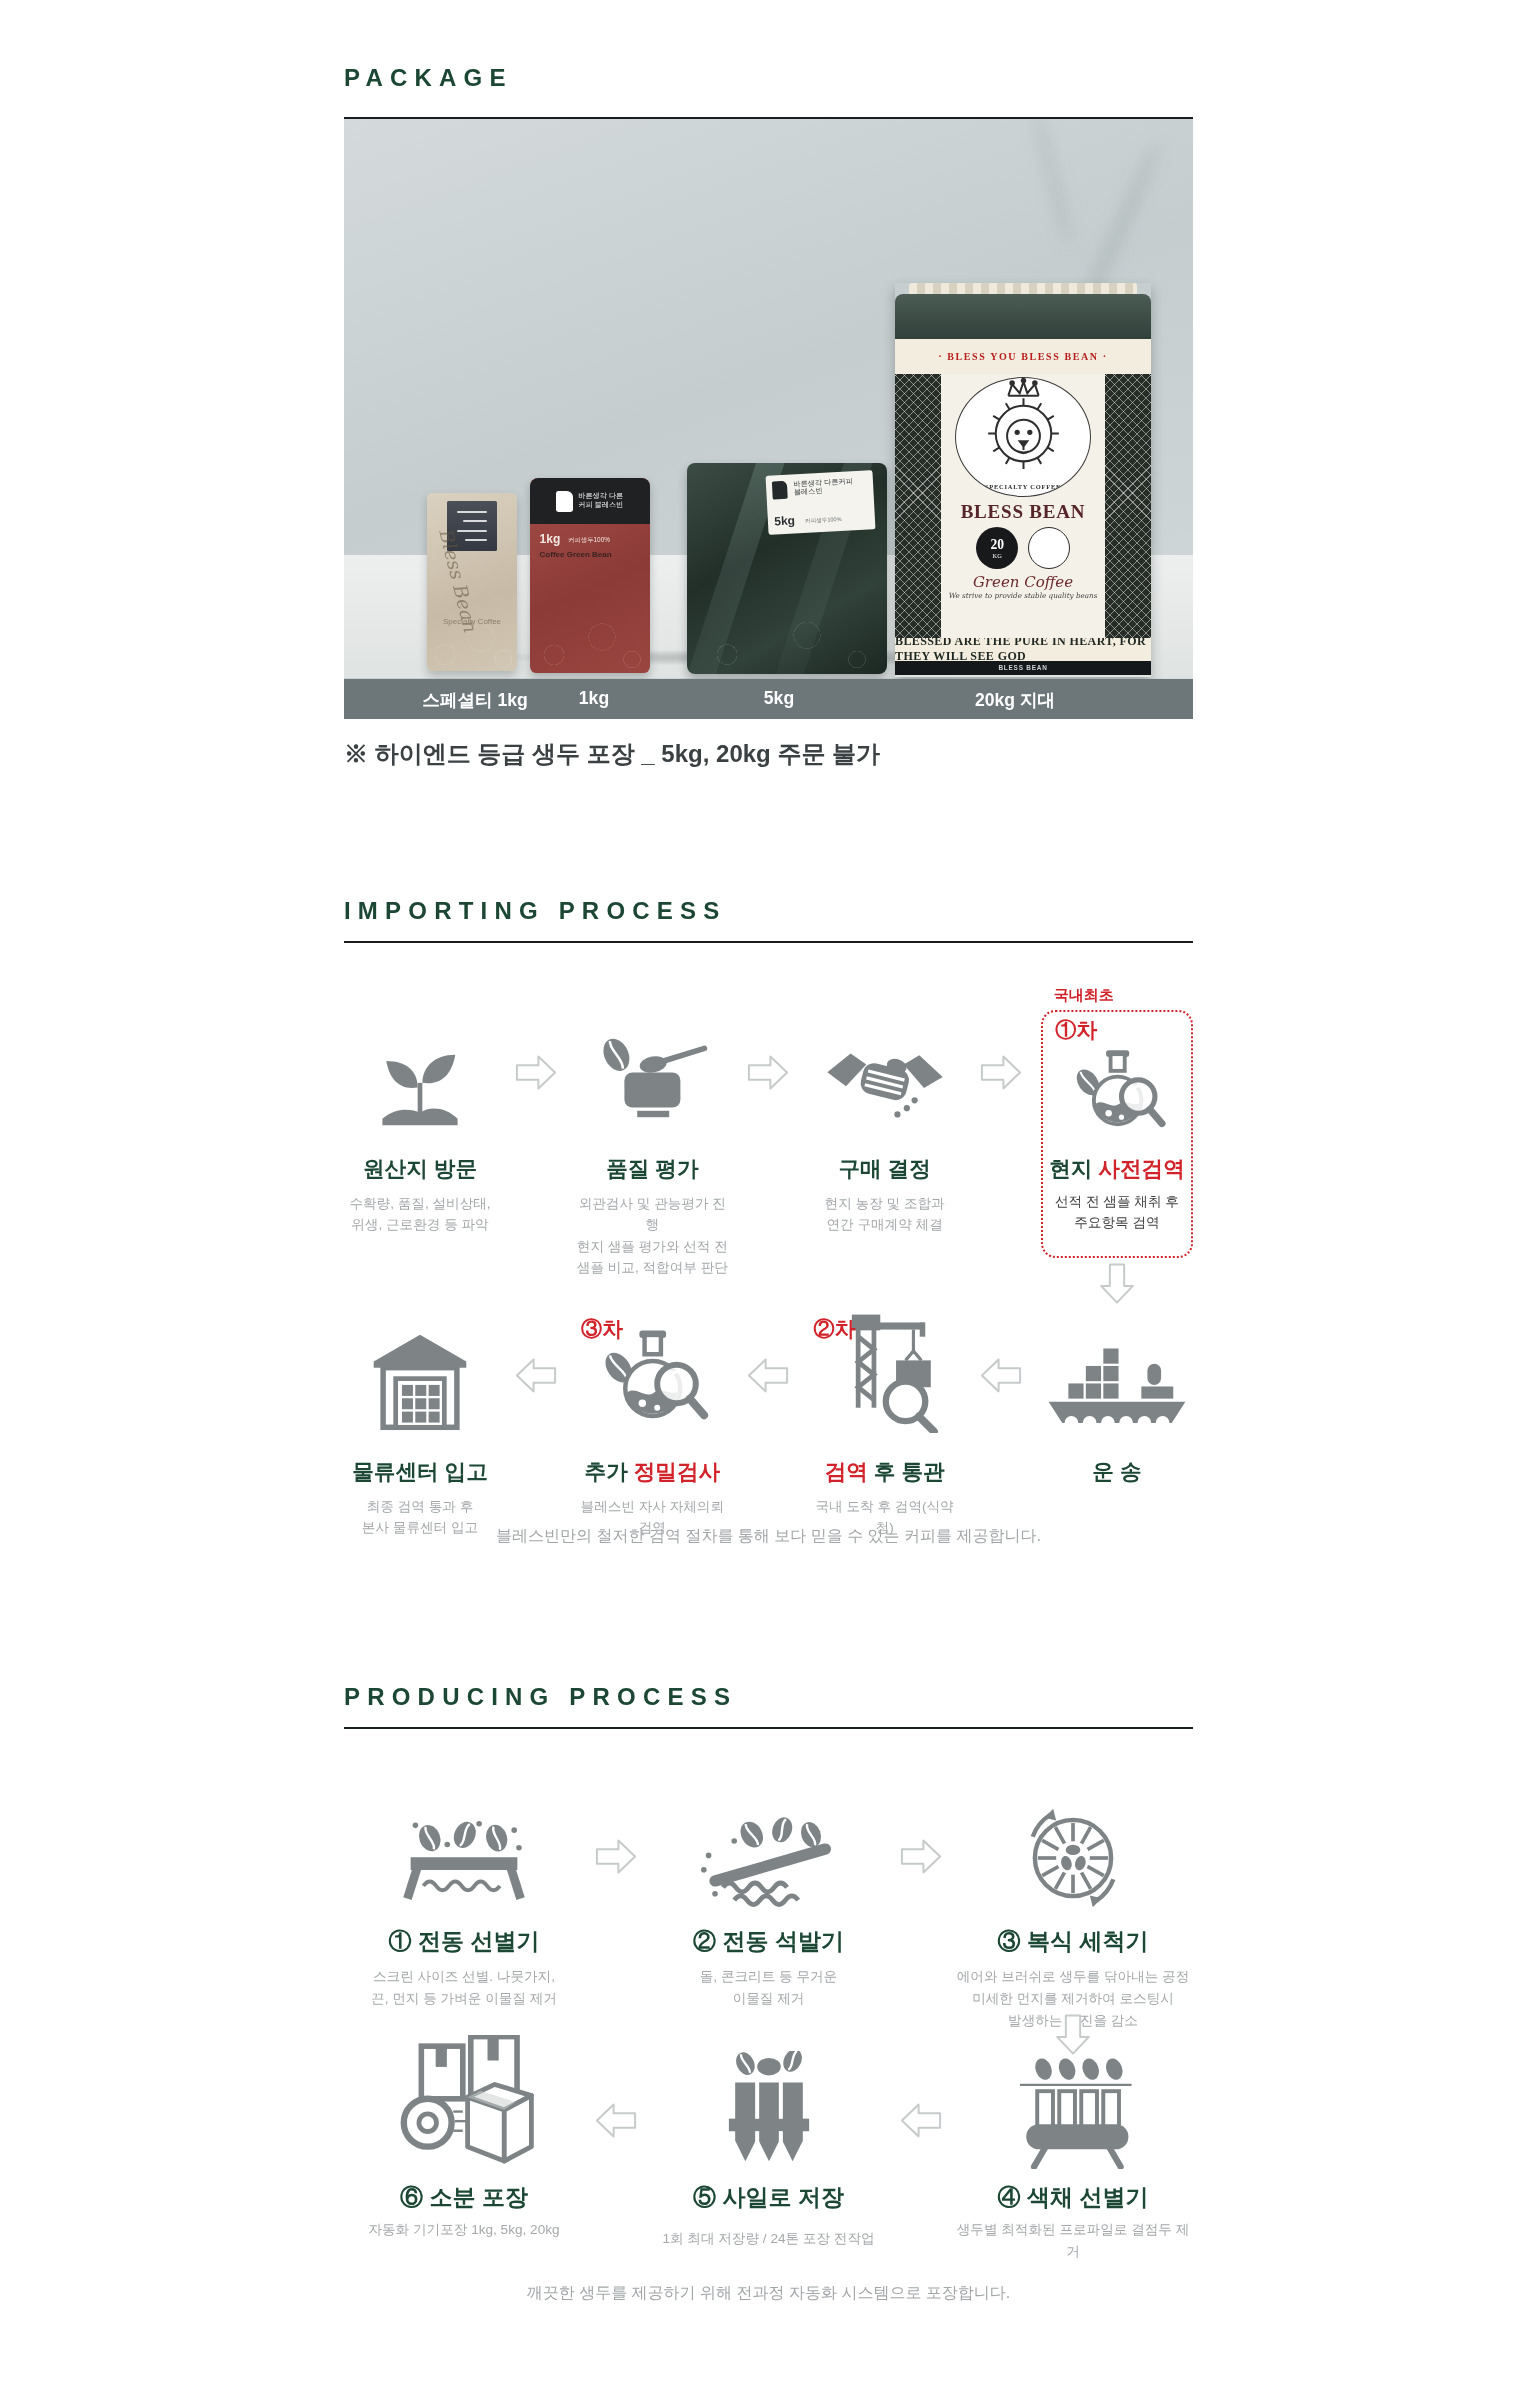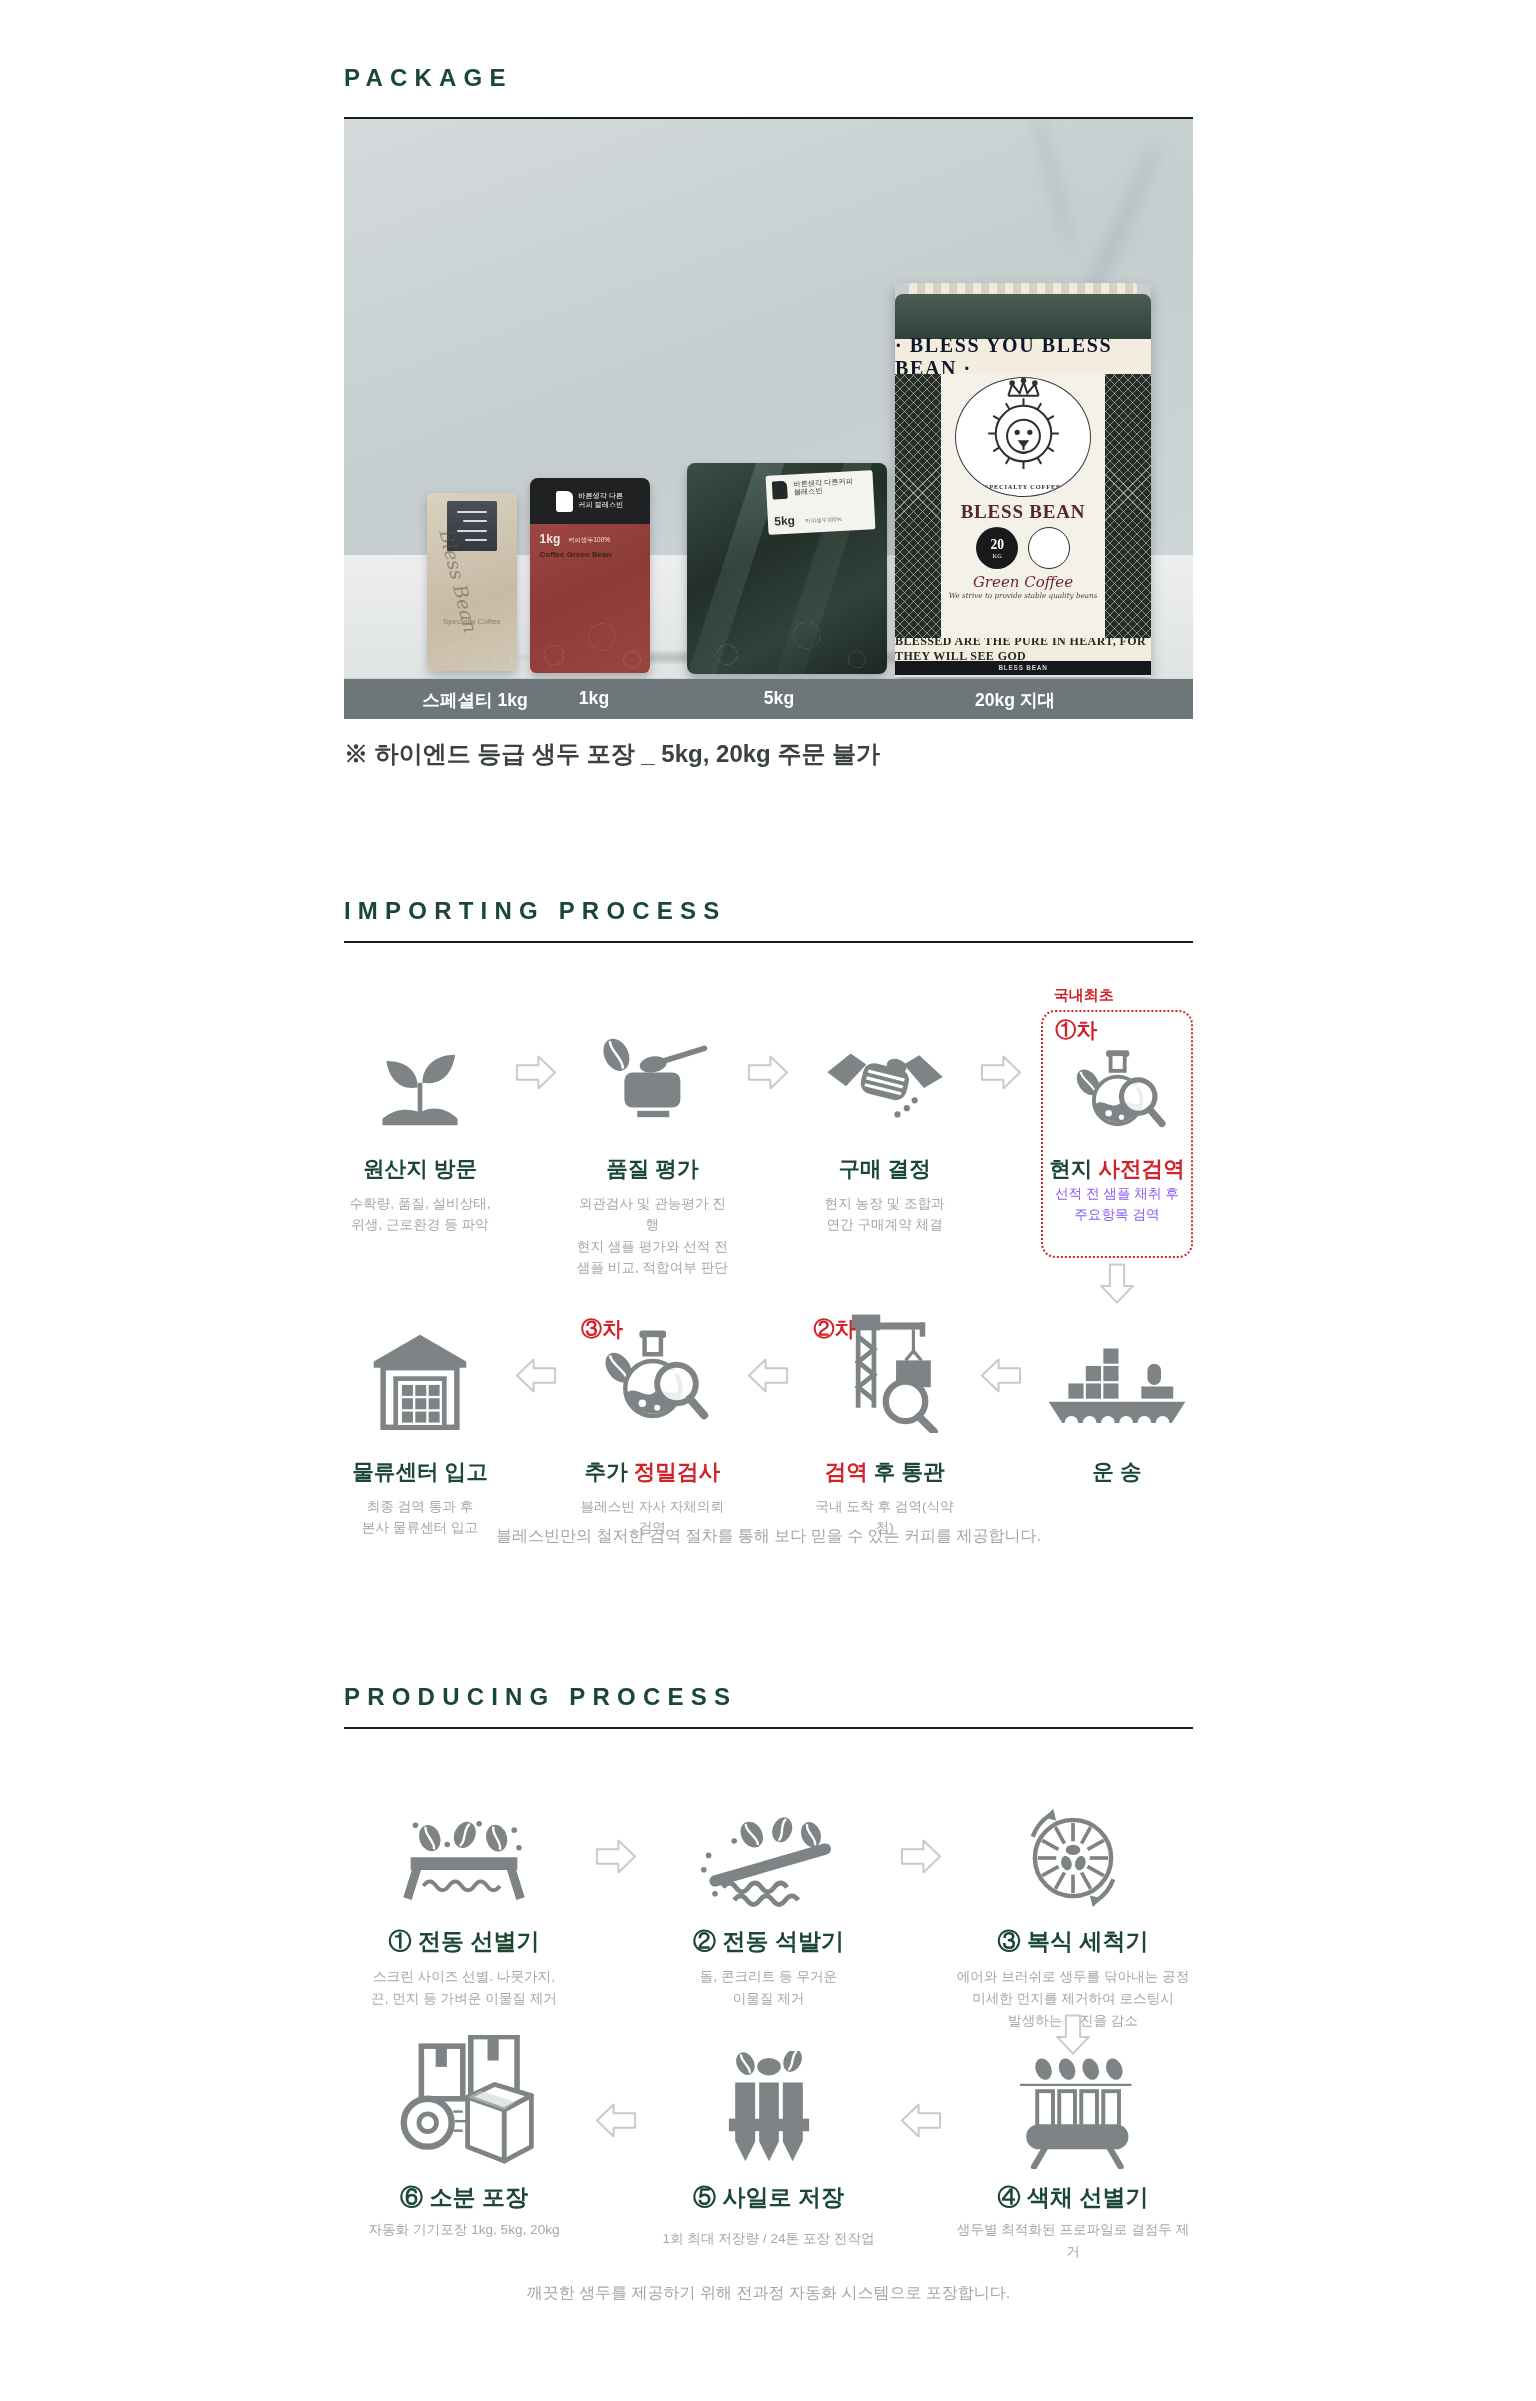--- a/index.html
+++ b/index.html
@@ -57,21 +57,21 @@
   .bag3-logo { position:absolute; left:6.4px; top:6.4px; width:14.4px; height:17.6px; background:#23282b; border-radius:1.6px 5.6px 1.6px 1.6px; }
   .bag3-l1 { margin-left:21px; font-size:7.2px; line-height:8.8px; color:#33373a; }
   .bag3-kg { position:absolute; left:6.4px; bottom:5.6px; font-size:12px; font-weight:bold; color:#2b2f32; }
   .bag3-sub { position:absolute; left:37px; bottom:7.2px; font-size:5.6px; color:#6b7073; }
   
   .bag4 { left:551px; bottom:42px; width:256px; height:394px; box-shadow:0 6.4px 11.2px rgba(40,50,50,0.32); }
   .sack-crimp { height:12.8px; margin:0 14.4px; border-radius:3.2px;
                 background:repeating-linear-gradient(90deg,#efe9dc 0 8px,#d9d1c0 8px 16px); }
   .sack-green { height:45px; margin-top:-1.6px; border-radius:8px 8px 0 0; background:linear-gradient(#4c5d55,#31403a); }
   .sack-header { height:35px; background:#f2edde; display:flex; align-items:center; justify-content:center;
-                 font-family:"Liberation Serif",serif; font-weight:bold; font-size:20px; letter-spacing:1.6px; color:#0f172a; }
+                 font-family:"Liberation Serif",serif; font-weight:bold; font-size:10px; letter-spacing:1.6px; color:#b91c1c; }
   .sack-body { position:relative; height:264px; background:#f4f1e8; }
   .sack-pattern { position:absolute; top:0; bottom:0; width:46px; background-color:#262c26;
     background-image:repeating-linear-gradient(45deg, rgba(255,255,255,0.45) 0 0.8px, transparent 0.8px 6.4px),
                      repeating-linear-gradient(-45deg, rgba(255,255,255,0.45) 0 0.8px, transparent 0.8px 6.4px); }
   .sack-center { position:absolute; left:46px; right:46px; top:0; bottom:0; text-align:center; }
   .medallion { width:136px; height:120px; margin:3.2px auto 0; border:1.6px solid #3a3a3a; border-radius:50% / 50%;
                background:#fff; position:relative; overflow:hidden; }
   .ribbon-txt { position:absolute; left:0; right:0; bottom:6.4px; font-family:"Liberation Serif",serif; font-size:6.4px;
                 letter-spacing:0.8px; color:#2b2b2b; font-weight:bold; }
   .sack-brand { margin-top:3.2px; font-family:"Liberation Serif",serif; font-weight:bold; font-size:19px;
@@ -104,21 +104,21 @@
   .t-red { color:#D2232A; } .t-green { color:#1B4734; }
   .gap-i { width:80px; display:flex; justify-content:center; padding-top:45px; }
   .gap-p { width:64px; display:flex; justify-content:center; padding-top:38px; }
   .gap-p2 { width:64px; display:flex; justify-content:center; padding-top:30px; }
   .step-label { position:absolute; top:1.6px; left:4.8px; font-size:21px; font-weight:800; color:#D2232A; }
   .badge { position:absolute; top:-24px; left:12.8px; font-size:15px; font-weight:800; color:#D2232A; }
   .red-box { position:absolute; top:0; left:0; right:0; height:248px; border:2.4px dotted #D2232A; border-radius:14.4px; }
   .q-inner { position:relative; padding-top:6.4px; }
   .q-step { text-align:left; padding-left:14.4px; height:30px; font-size:21px; font-weight:800; color:#D2232A; }
   .q-title { margin-top:14.4px; font-size:21.6px; font-weight:800; white-space:nowrap; }
-  .q-desc { font-size:13.6px; line-height:21.6px; color:#8b5cf6; }
+  .q-desc { margin-top:8px; font-size:13.6px; line-height:21.6px; color:#404040; }
   .flow-footer { font-size:16px; color:#a2a6a8; text-align:center; }
   .arr-down { transform:rotate(90deg); }
   .arr-left { transform:scaleX(-1); }
 </style>
 </head>
 <body>
 
 <div class="canvas">
 
   <div class="abs cx sec-title" style="top:64px;">PACKAGE</div>

